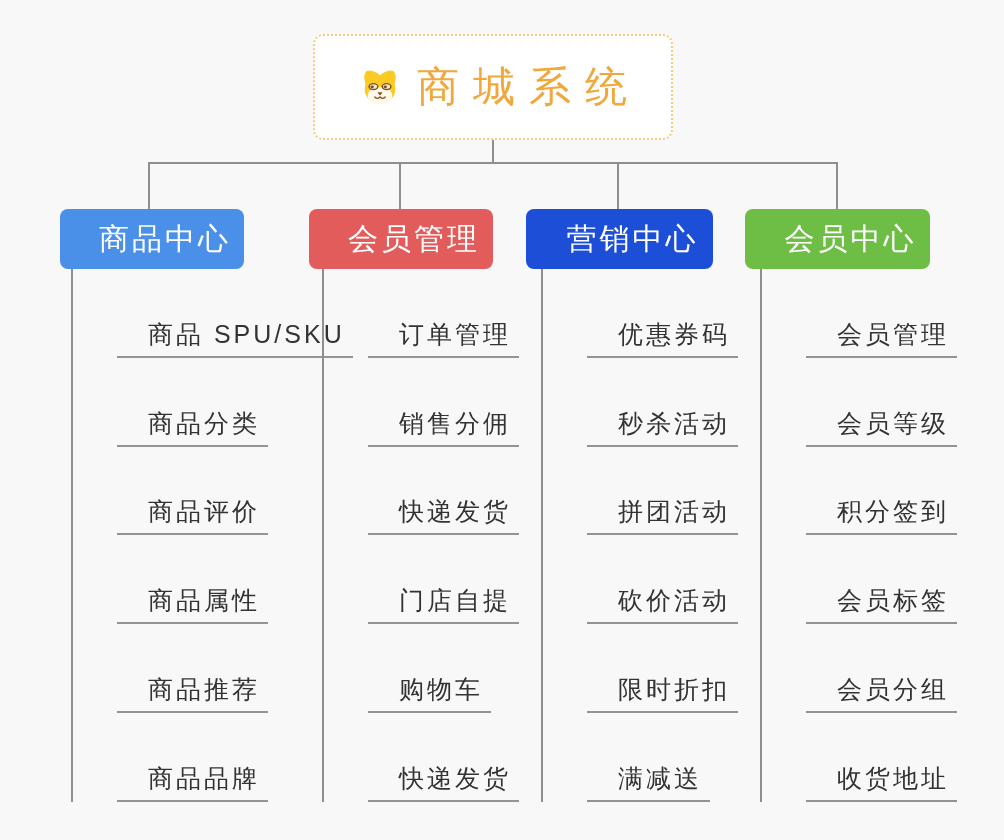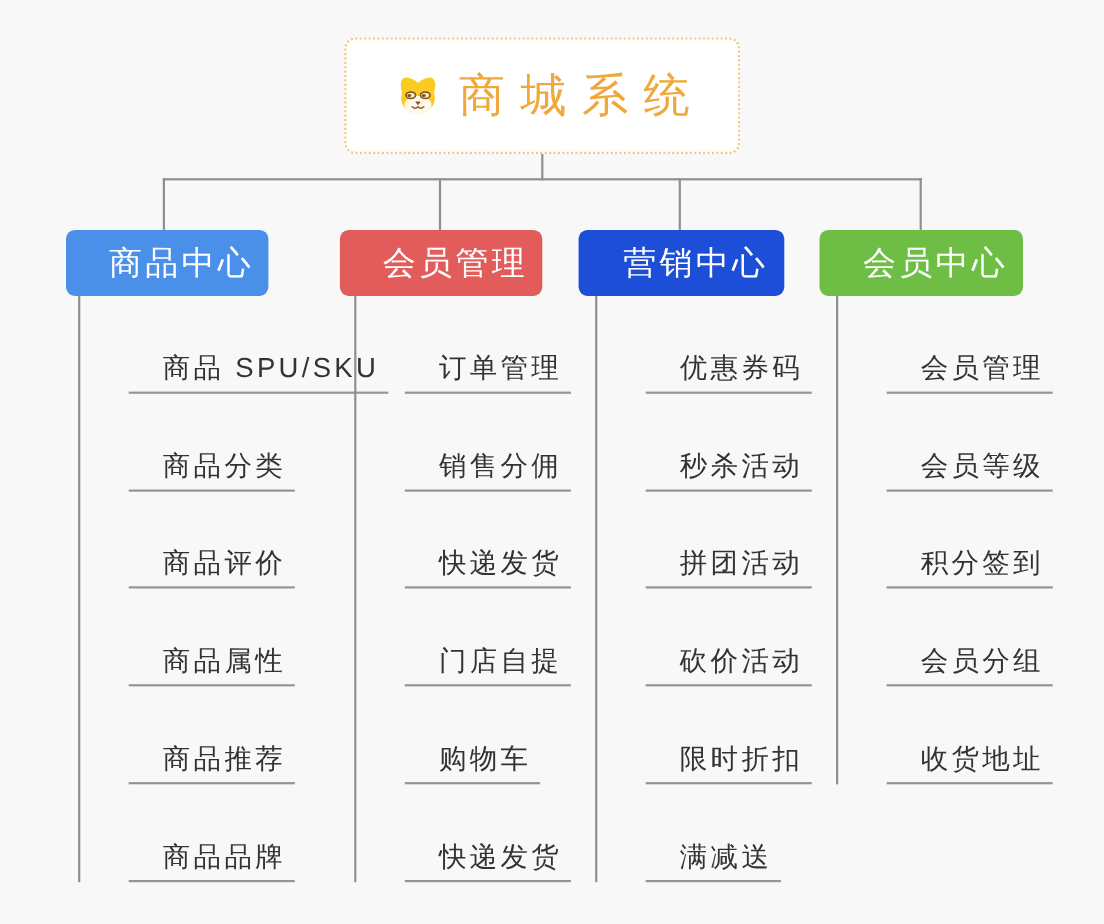--- a/index.html
+++ b/index.html
@@ -164,20 +164,23 @@
         <div class="child">
           <span class="child-label">会员管理</span>
         </div>
         <div class="child">
           <span class="child-label">会员等级</span>
         </div>
         <div class="child">
           <span class="child-label">积分签到</span>
         </div>
         <div class="child">
+          <span class="child-label">会员标签</span>
+        </div>
+        <div class="child">
           <span class="child-label">会员分组</span>
         </div>
         <div class="child">
           <span class="child-label">收货地址</span>
         </div>
       </div>
     </div>
   </div>
 
 </body></html>

